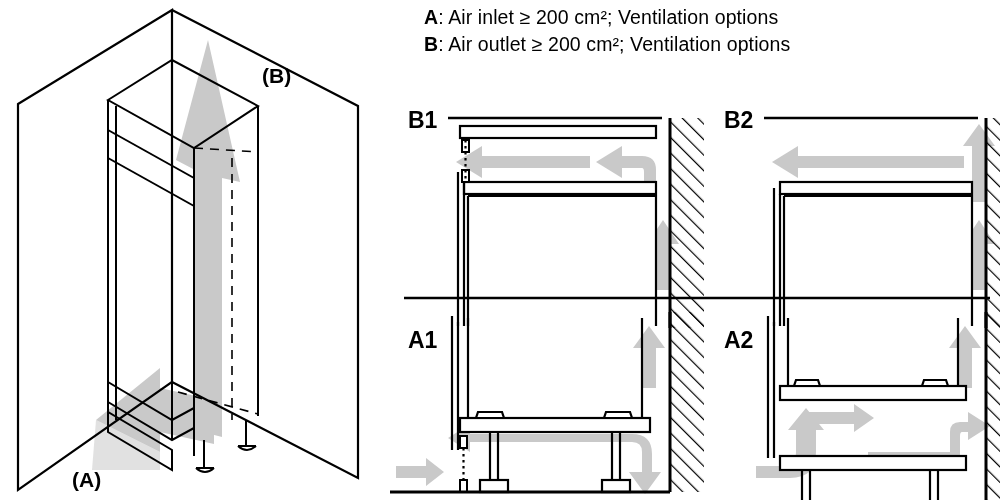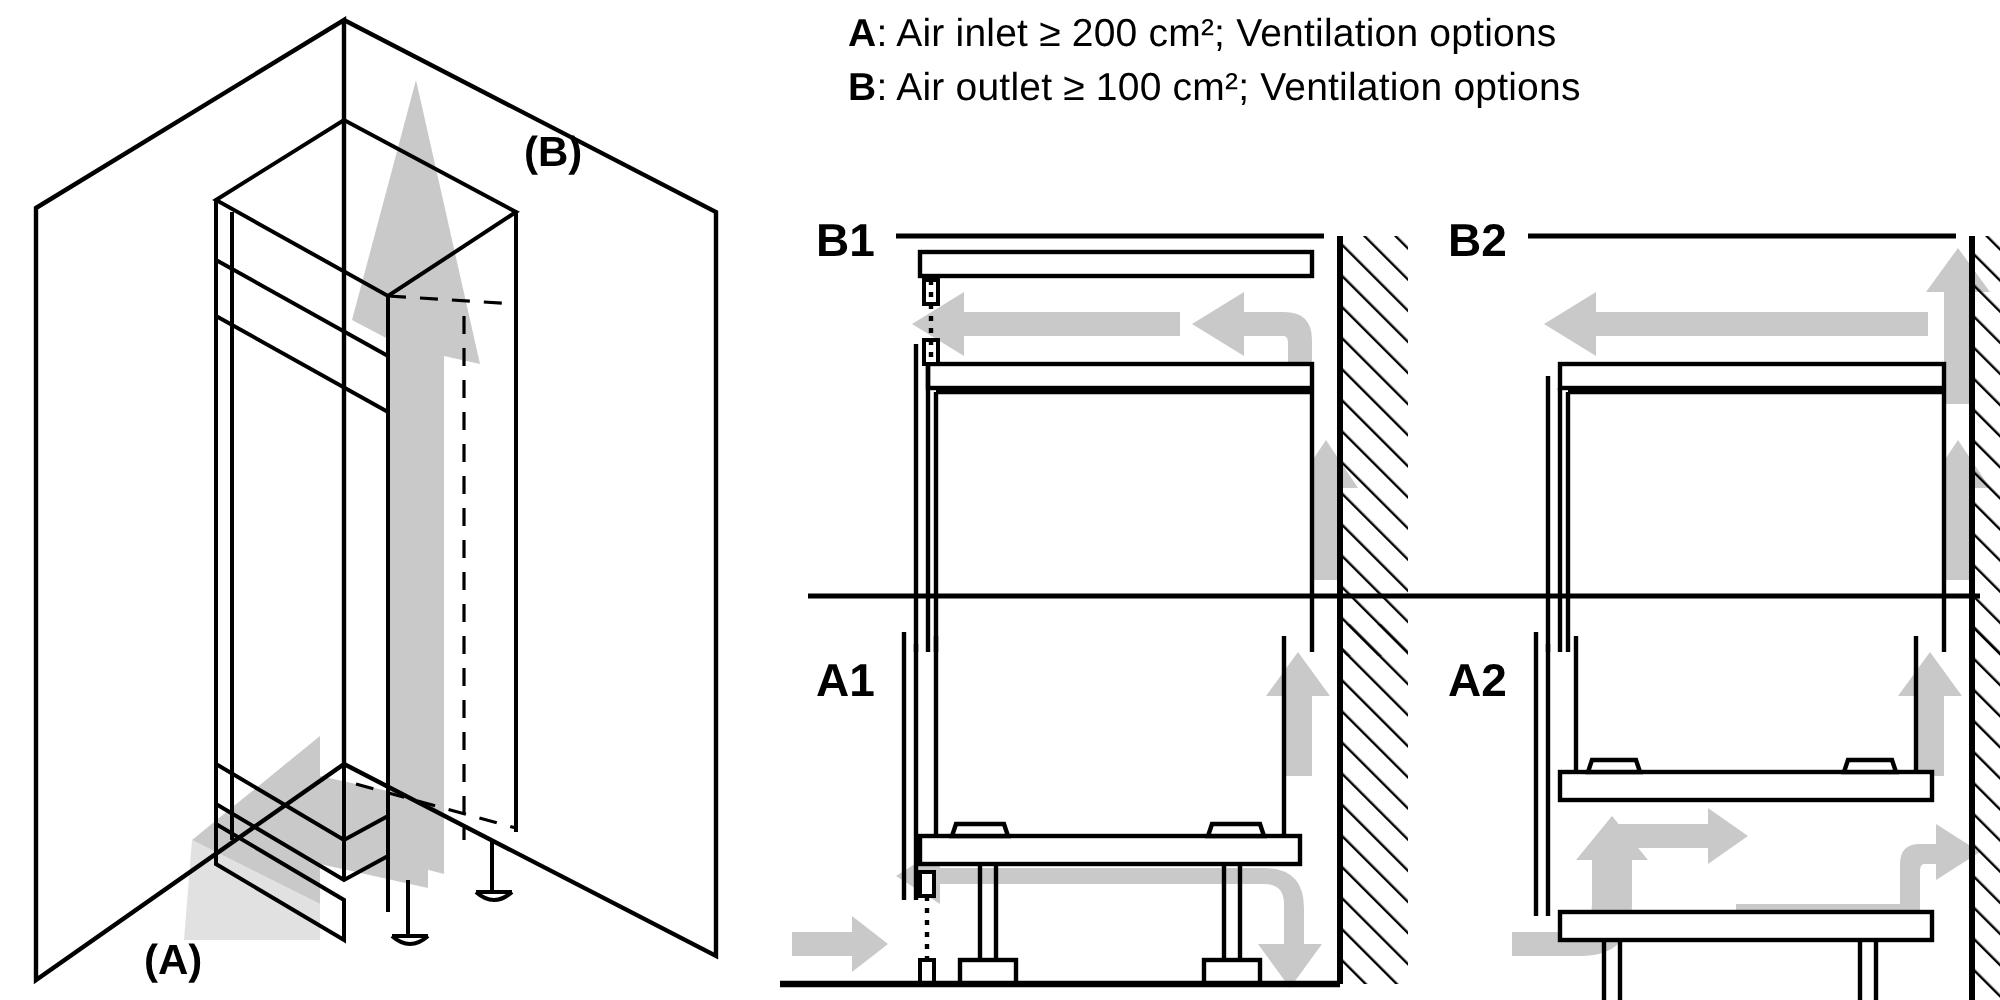--- a/index.html
+++ b/index.html
@@ -125,21 +125,21 @@
     </svg>
   </div>
 
   <div class="panel-right">
 
     <div class="legend">
       <div class="legend-line">
         <span class="legend-key">A</span><span>: Air inlet ≥ 200 cm²; Ventilation options</span>
       </div>
       <div class="legend-line">
-        <span class="legend-key">B</span><span>: Air outlet ≥ 100 cm²; Ventilation options</span>
+        <span class="legend-key">B</span><span>: Air outlet ≥ 200 cm²; Ventilation options</span>
       </div>
     </div>
 
     <svg class="svg-block" width="610" height="440" viewBox="0 0 610 440" style="position:absolute; left:0; top:60px;">
 
       <defs>
 
         <pattern id="wallHatch" width="11" height="11" patternUnits="userSpaceOnUse" patternTransform="rotate(-45)">
           <line x1="0" y1="0" x2="0" y2="11" stroke="#000000" stroke-width="2.4"></line>
         </pattern>

